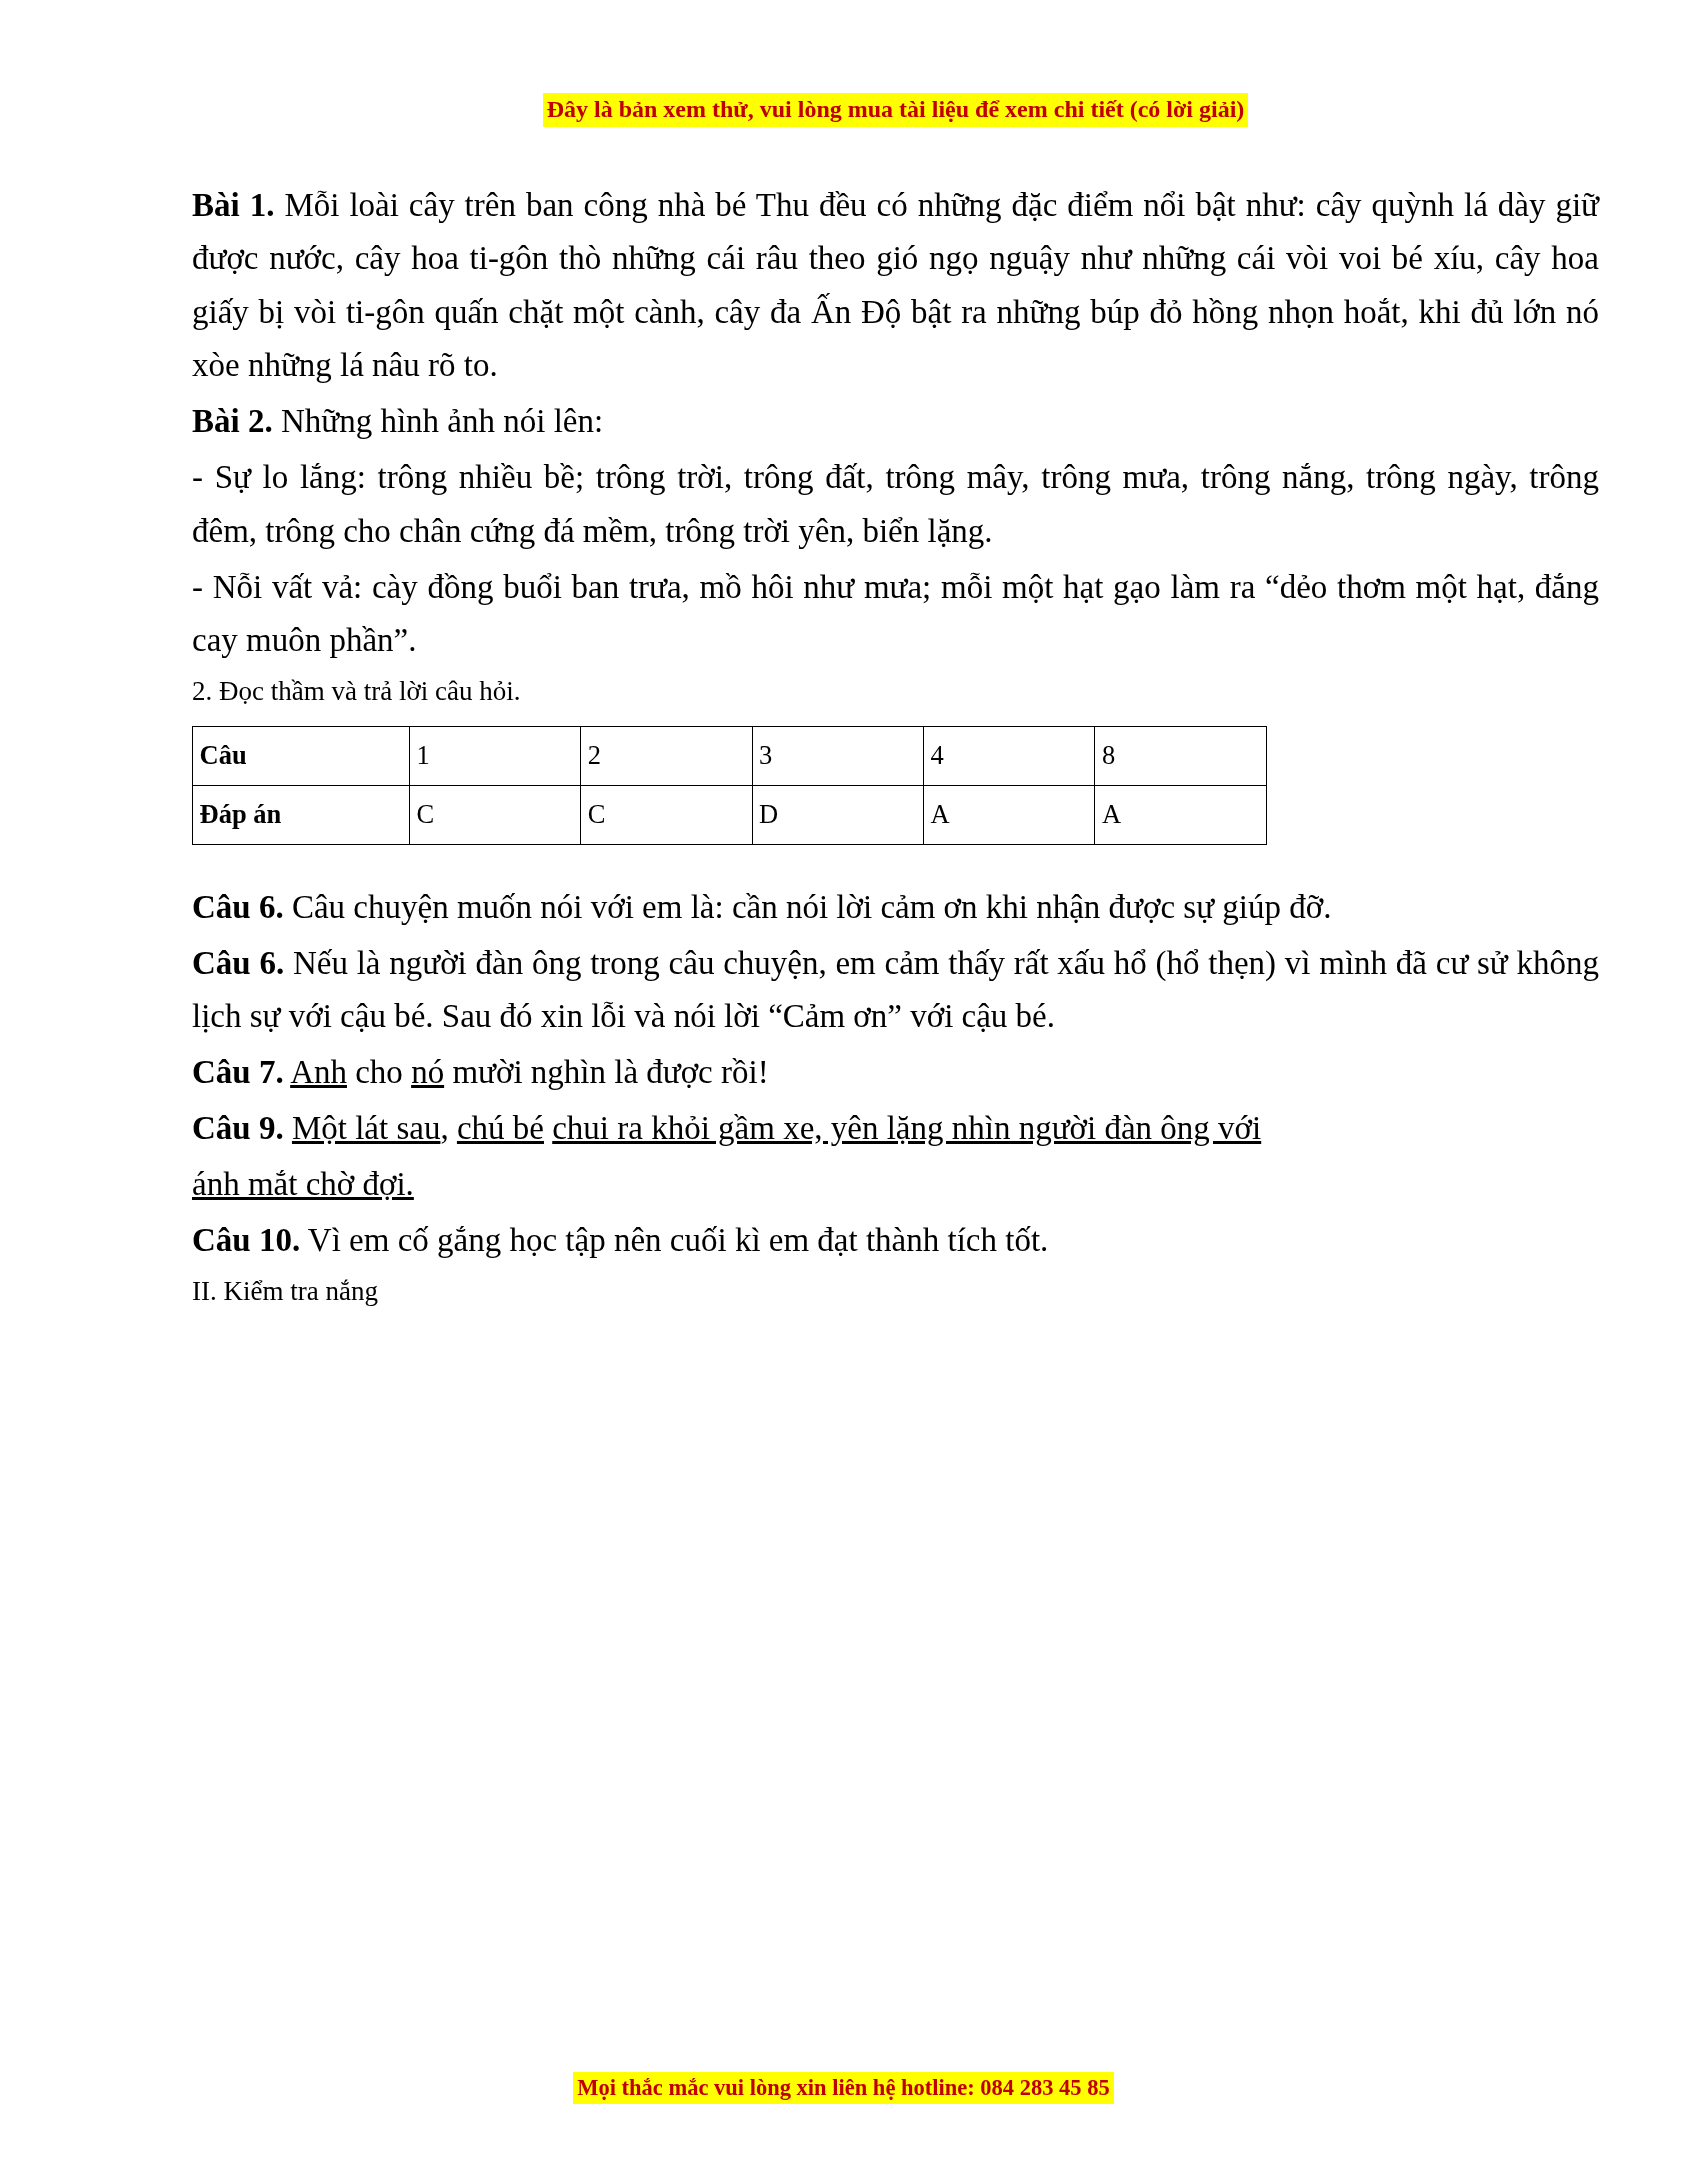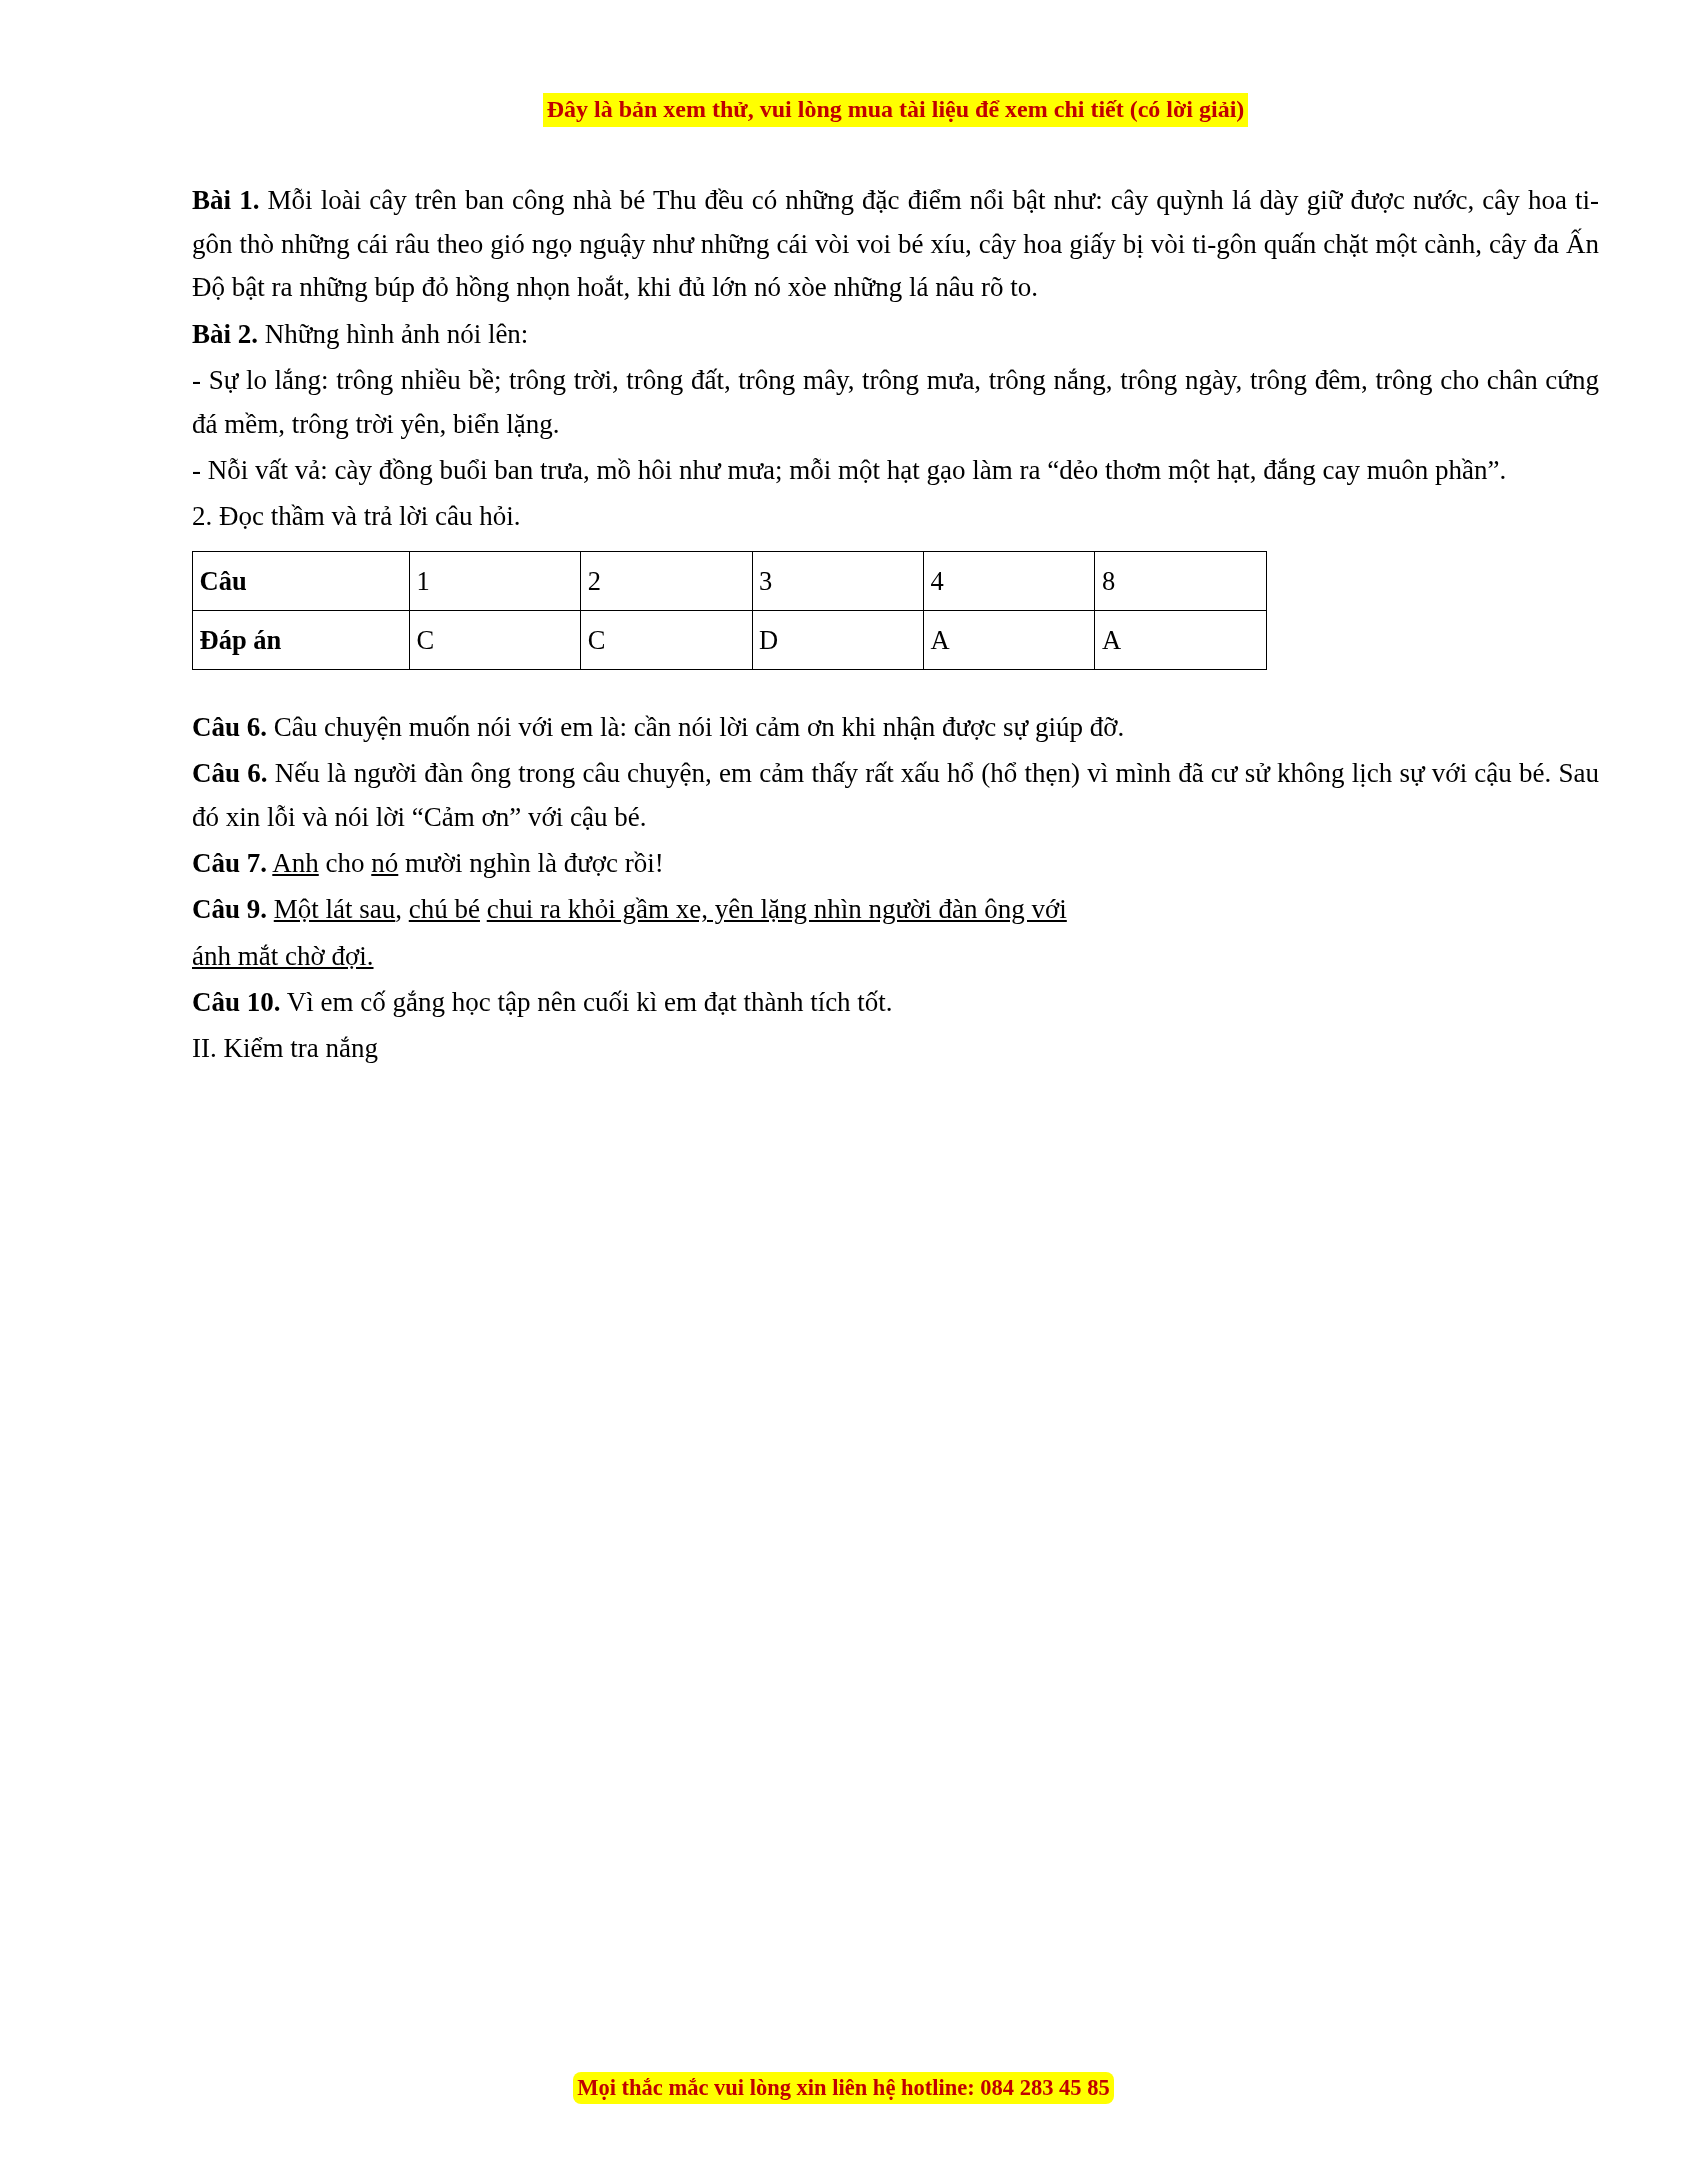--- a/index.html
+++ b/index.html
@@ -29,21 +29,21 @@
     background: #ffff00;
     display: inline-block;
     padding: 1.3px 4px;
     line-height: 1.3;
   }
   .banner-wrap {
     text-align: center;
     margin-bottom: 52px;
   }
   .body-text {
-    font-size: 27px;
+    font-size: 33px;
     line-height: 1.62;
     text-align: justify;
     text-justify: inter-word;
     margin: 0 0 2.6px 0;
   }
   .body-text.nojust {
     text-align: left;
   }
   b, .b {
     font-weight: bold;
@@ -94,21 +94,20 @@
     text-align: center;
   }
   .footer {
     display: inline-block;
     font-weight: bold;
     font-size: 22.5px;
     color: #c00000;
     background: #ffff00;
     padding: 1.3px 4px;
     line-height: 1.3;
-    border-radius: 8px;
   }
 </style>
 </head>
 <body>
 
 <div class="page">
 
   <div class="banner-wrap">
     <span class="banner">Đây là bản xem thử, vui lòng mua tài liệu để xem chi tiết (có lời giải)</span>
   </div>

